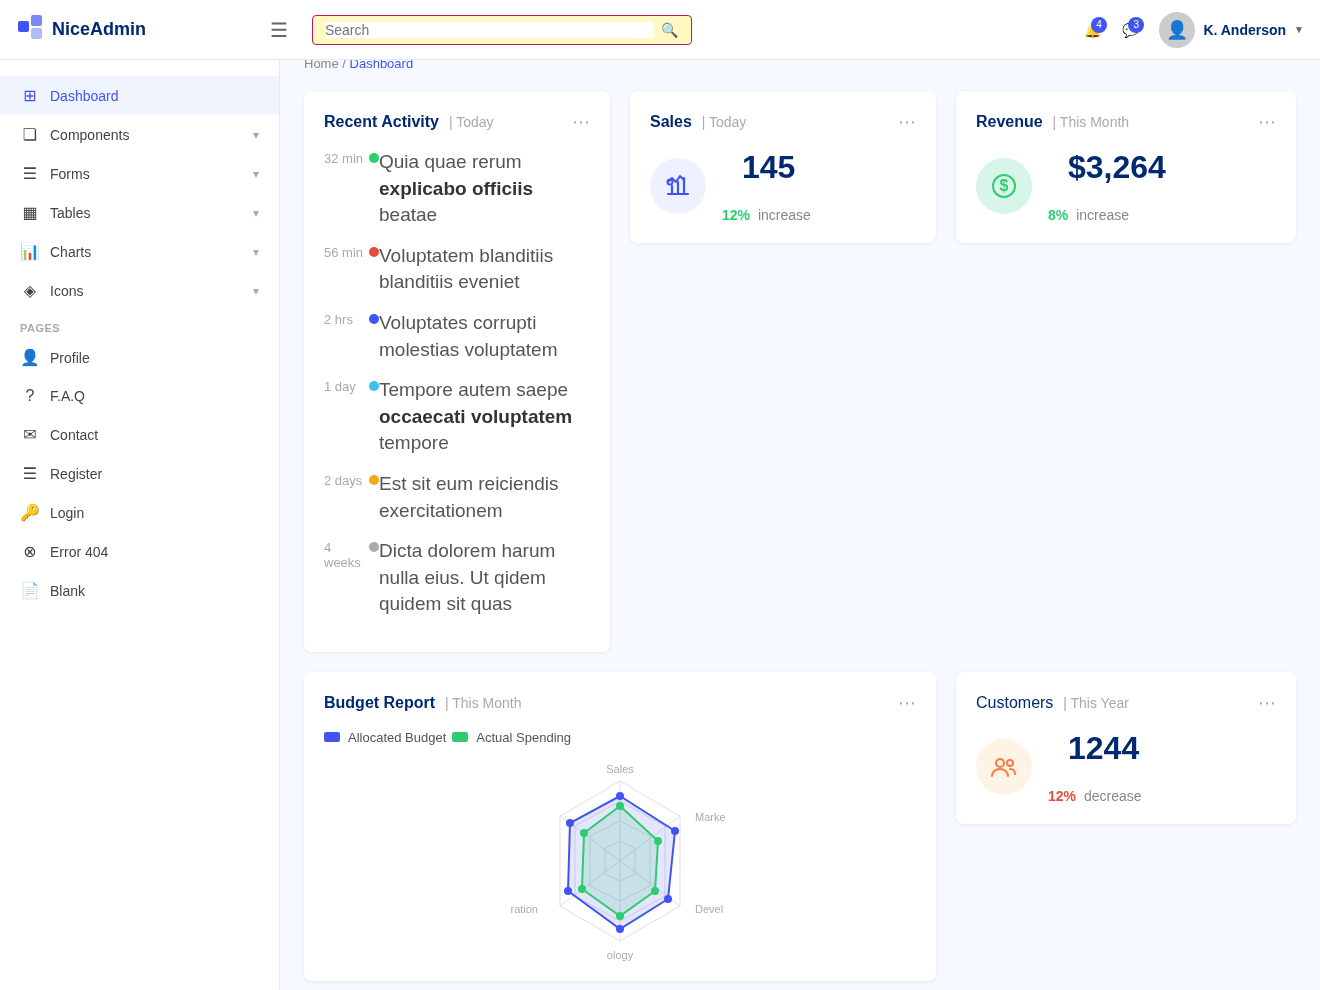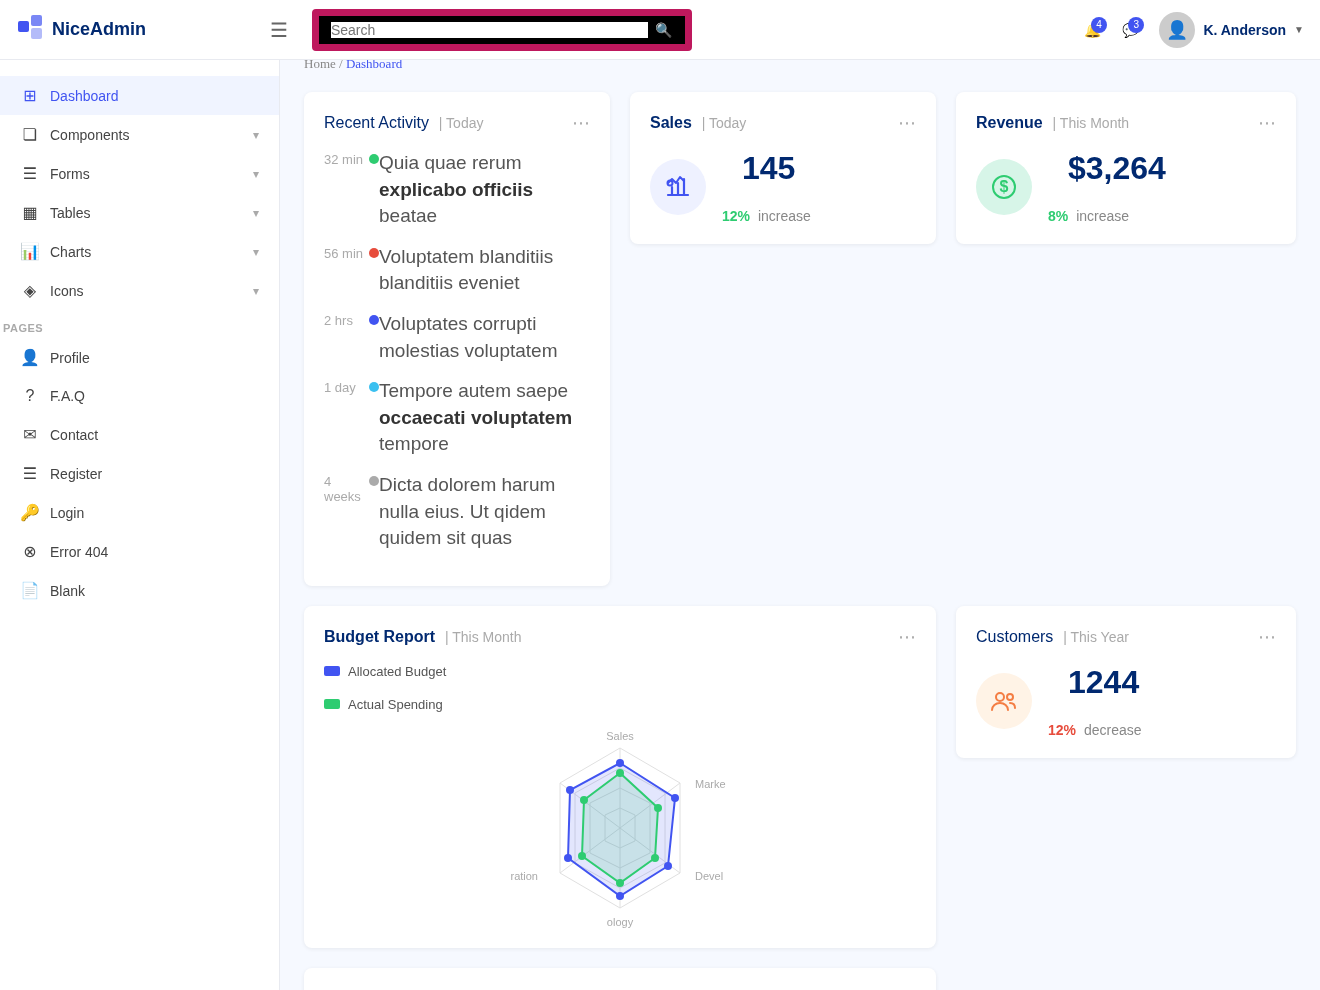--- a/index.html
+++ b/index.html
@@ -7,21 +7,21 @@
     
     
     .header {
       display: flex; align-items: center; background: #fff; height: 60px;
       padding: 0 16px; border-bottom: 1px solid #e8eaf0; position: fixed;
       top: 0; left: 0; right: 0; z-index: 100; gap: 16px;
     }
     .logo { display: flex; align-items: center; gap: 8px; font-weight: 700; font-size: 18px; color: #012970; min-width: 230px; }
     .logo-icon { color: #4154f1; font-size: 24px; }
     .hamburger { cursor: pointer; font-size: 20px; color: #666; padding: 4px 8px; }
-    .search-bar { flex: 1; max-width: 380px; display: flex; align-items: center; border: 7px solid #be185d; border-radius: 4px; padding: 6px 12px; background: #000000; gap: 8px; }
+    .search-bar { flex: 1; max-width: 380px; display: flex; align-items: center; border: 1px solid #be185d; border-radius: 4px; padding: 6px 12px; background: #fef9c3; gap: 8px; }
     .search-bar input { border: none; outline: none; flex: 1; font-size: 14px; color: #666; }
     .search-icon { color: #888; }
     .header-right { margin-left: auto; display: flex; align-items: center; gap: 20px; }
     .badge-btn { position: relative; cursor: pointer; }
     .badge { position: absolute; top: -5px; right: -5px; background: #4154f1; color: #fff; border-radius: 50%; width: 16px; height: 16px; font-size: 10px; display: flex; align-items: center; justify-content: center; }
     .user-info { display: flex; align-items: center; gap: 8px; cursor: pointer; }
     .avatar { width: 36px; height: 36px; border-radius: 50%; background: #ccc; overflow: hidden; display: flex; align-items: center; justify-content: center; font-size: 18px; }
     .user-name { font-size: 14px; color: #012970; font-weight: 600; }
     .chevron { font-size: 10px; color: #666; }
     
@@ -33,27 +33,27 @@
     }
     .sidebar-item {
       display: flex; align-items: center; padding: 10px 20px; cursor: pointer;
       color: #444; font-size: 14px; font-weight: 500; gap: 10px;
       transition: background 0.2s;
     }
     .sidebar-item.active { background: #f0f4ff; color: #4154f1; }
     .sidebar-item .item-icon { width: 20px; text-align: center; font-size: 16px; }
     .sidebar-item .item-label { flex: 1; }
     .sidebar-item .chevron-right { font-size: 12px; color: #aaa; }
-    .sidebar-section-title { padding: 12px 3px 4px; font-size: 11px; font-weight: 700; color: #aaa; text-transform: uppercase; letter-spacing: 0.5px; }
+    .sidebar-section-title { padding: 12px 20px 4px; font-size: 11px; font-weight: 700; color: #aaa; text-transform: uppercase; letter-spacing: 0.5px; }
     
     
     .main { margin-left: 280px; padding: 24px; flex: 1; min-height: calc(100vh - 60px); }
     
     .page-title { font-size: 24px; font-weight: 700; color: #012970; margin-bottom: 4px; }
-    .breadcrumb { font-size: 13px; color: #888; margin-bottom: 20px; font-family: Liberation Serif, serif; }
+    .breadcrumb { font-size: 13px; color: #888; margin-bottom: 20px; }
     .breadcrumb a { color: #888; text-decoration: none; }
     .breadcrumb span { color: #4154f1; }
     
     
     .top-cards { display: grid; grid-template-columns: 1fr 1fr 340px; gap: 20px; margin-bottom: 20px; }
     
     .card { background: #fff; border-radius: 8px; padding: 20px; box-shadow: 0 1px 4px rgba(0,0,0,0.07); }
     .card-header { display: flex; justify-content: space-between; align-items: center; margin-bottom: 16px; }
     .dots-menu { color: #aaa; cursor: pointer; font-size: 18px; }
     
@@ -68,21 +68,21 @@
     .stat-change .pct.red { color: #e74c3c; }
     .stat-change .label { color: #888; margin-left: 4px; }
     
     
     .activity-list { list-style: none; }
     .activity-item { display: flex; margin-bottom: 14px; align-items: flex-start; }
     .activity-time { color: #aaa; font-size: 13px; min-width: 45px; padding-top: 2px; }
     .activity-dot { width: 10px; height: 10px; border-radius: 50%; flex-shrink: 0; margin-top: 4px; }
     .activity-text { font-size: 19px; color: #555; line-height: 1.4; }
     .activity-text strong { color: #333; }
-    .budget-legend { display: flex; flex-direction: column; gap: 18px; margin-bottom: 16px; }
+    .budget-legend { display: flex; flex-direction: row; gap: 6px; margin-bottom: 16px; }
     .legend-item { display: flex; align-items: center; gap: 8px; font-size: 13px; color: #555; }
     .legend-dot { width: 16px; height: 10px; border-radius: 2px; }
     .legend-dot.blue { background: #4154f1; }
     .legend-dot.green { background: #2ecc71; }
     
     
     .chart-area { position: relative; height: 280px; margin-top: 10px; }
     .chart-svg { width: 100%; height: 100%; }
     
     
@@ -245,21 +245,21 @@
             <span class="pct">8%</span>
             <span class="label">increase</span>
           </div>
         </div>
       </div>
     </div>
 
     <div class="card" style="grid-row: 1 / 3;">
       <div class="card-header">
         <div>
-          <span style="font-size:16px;font-weight:400;color:#012970;">Recent Activity</span>
+          <span style="font-size:16px;font-weight:700;color:#012970;">Recent Activity</span>
           <span style="color:#aaa;font-size:14px;margin-left:6px;">| Today</span>
         </div>
         <span class="dots-menu">⋯</span>
       </div>
       <ul class="activity-list">
         <li class="activity-item">
           <span class="activity-time">32 min</span>
           <span class="activity-dot" style="background:#2ecc71;"></span>
           <span class="activity-text">Quia quae rerum <strong>explicabo officiis</strong> beatae</span>
         </li>
@@ -270,20 +270,25 @@
         </li>
         <li class="activity-item">
           <span class="activity-time">2 hrs</span>
           <span class="activity-dot" style="background:#4154f1;"></span>
           <span class="activity-text">Voluptates corrupti molestias voluptatem</span>
         </li>
         <li class="activity-item">
           <span class="activity-time">1 day</span>
           <span class="activity-dot" style="background:#3bc0f0;"></span>
           <span class="activity-text">Tempore autem saepe <strong>occaecati voluptatem</strong> tempore</span>
+        </li>
+        <li class="activity-item">
+          <span class="activity-time">2 days</span>
+          <span class="activity-dot" style="background:#f5a623;"></span>
+          <span class="activity-text">Est sit eum reiciendis exercitationem</span>
         </li>
         <li class="activity-item">
           <span class="activity-time">4 weeks</span>
           <span class="activity-dot" style="background:#aaa;"></span>
           <span class="activity-text">Dicta dolorem harum nulla eius. Ut qidem quidem sit quas</span>
         </li>
       </ul>
     </div>
   </div>
 

